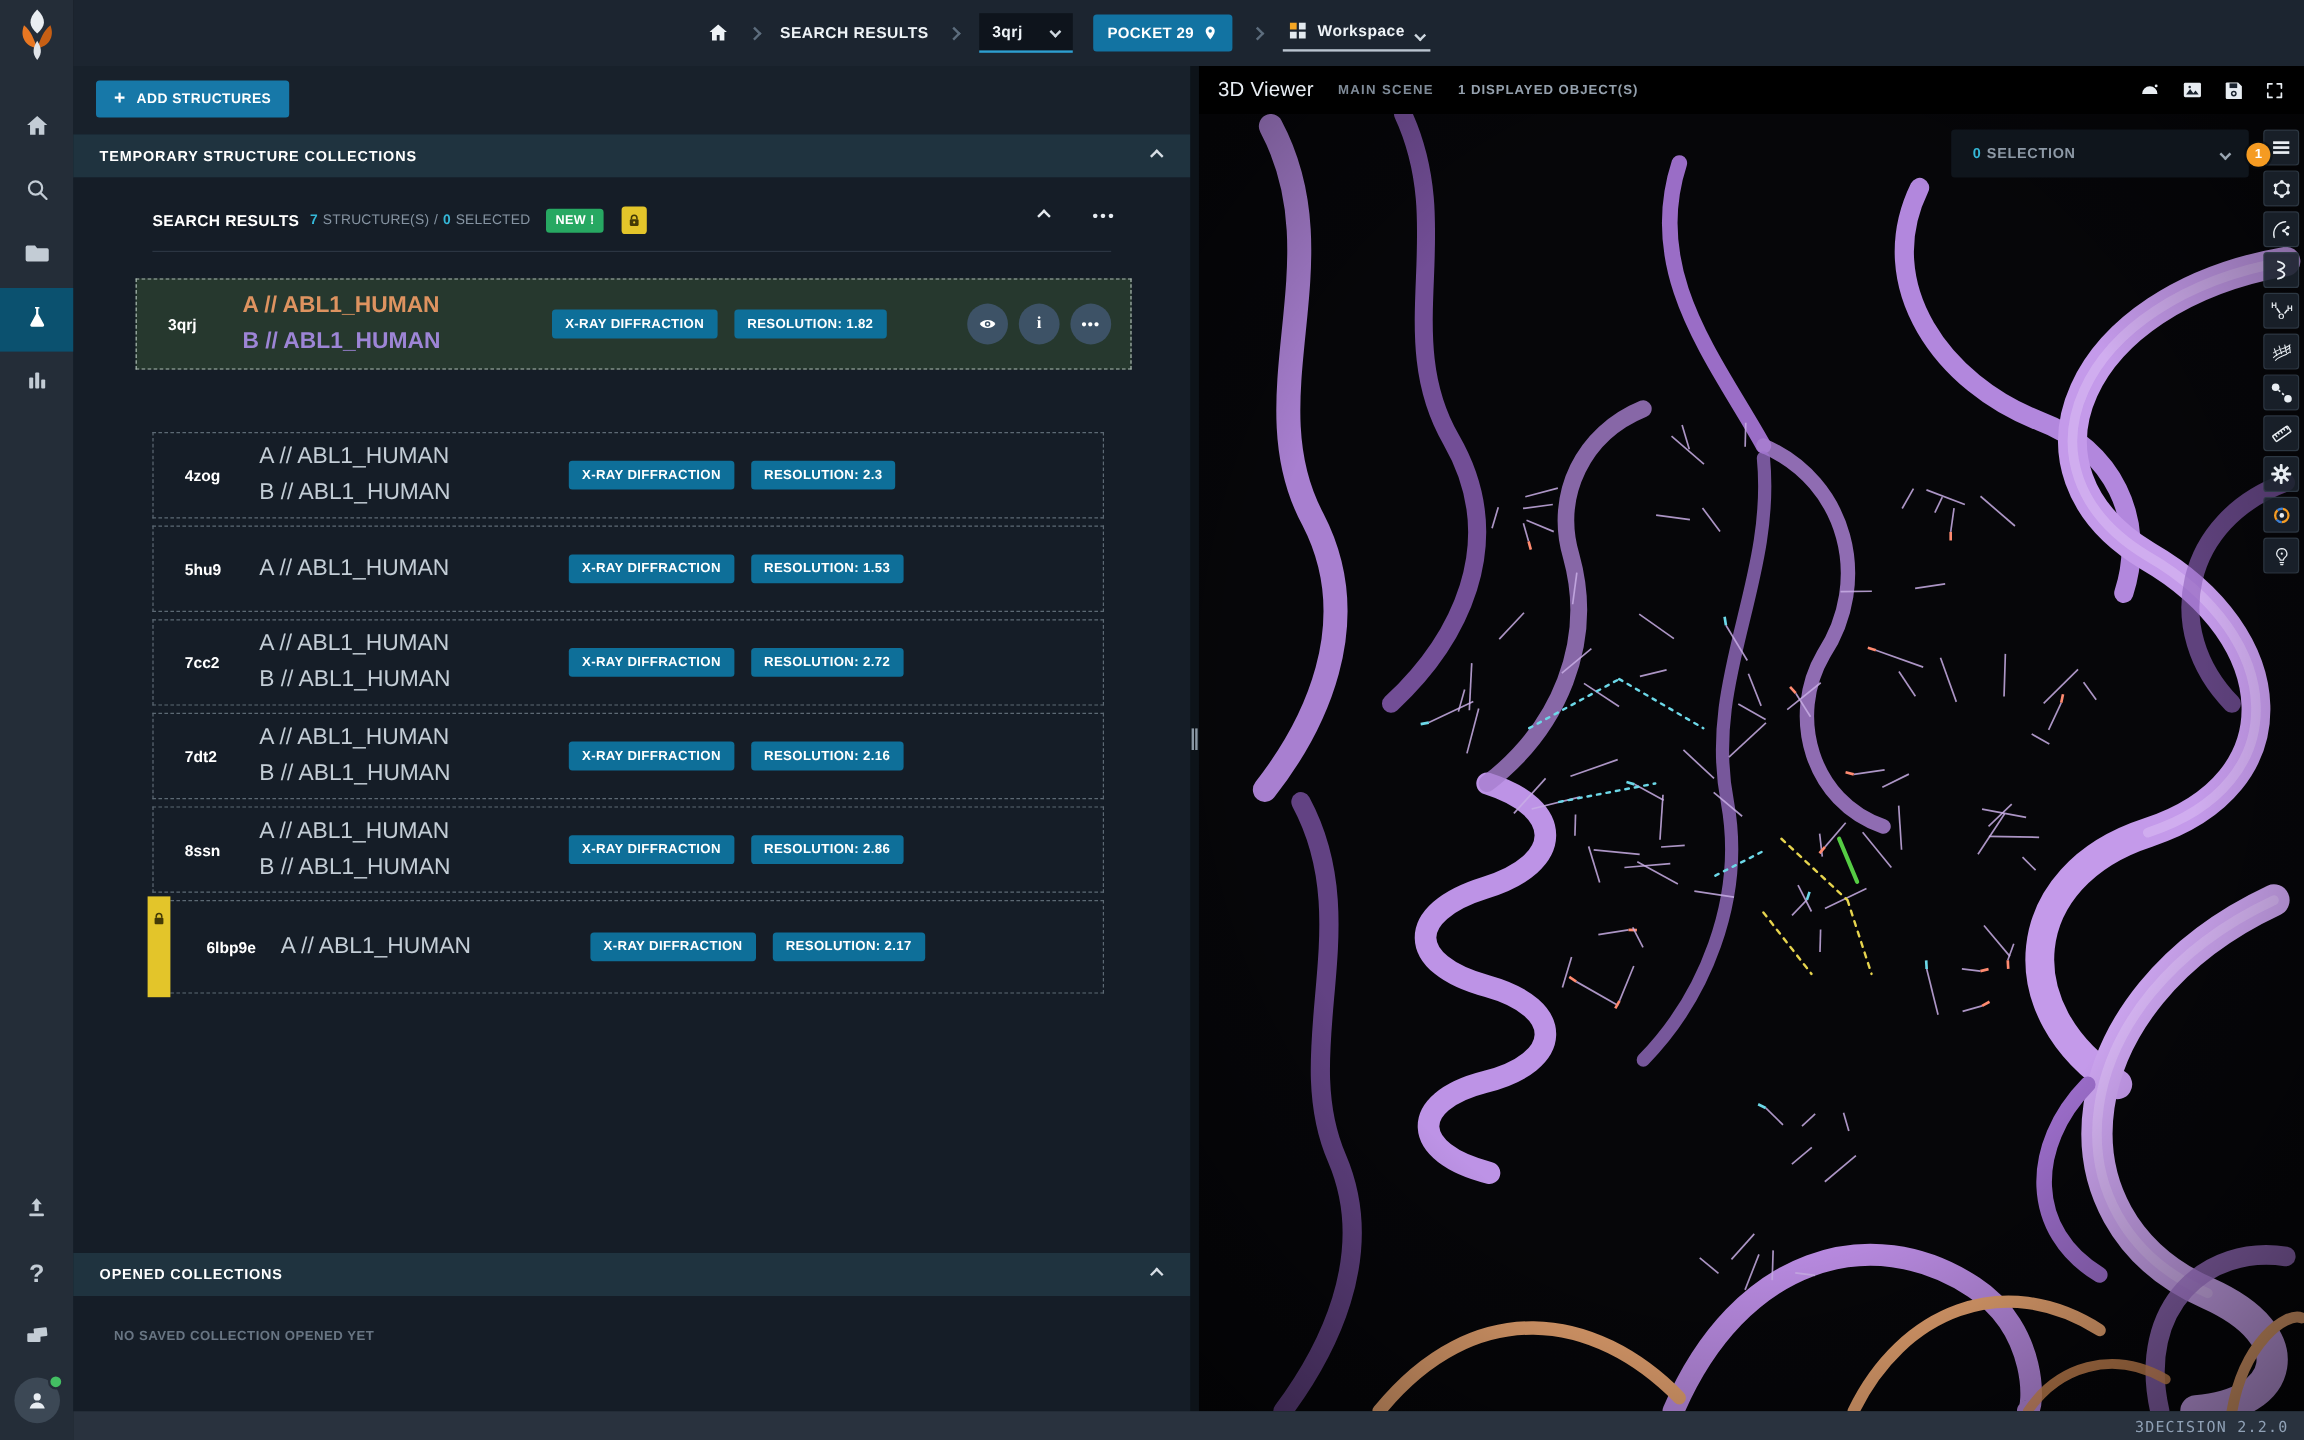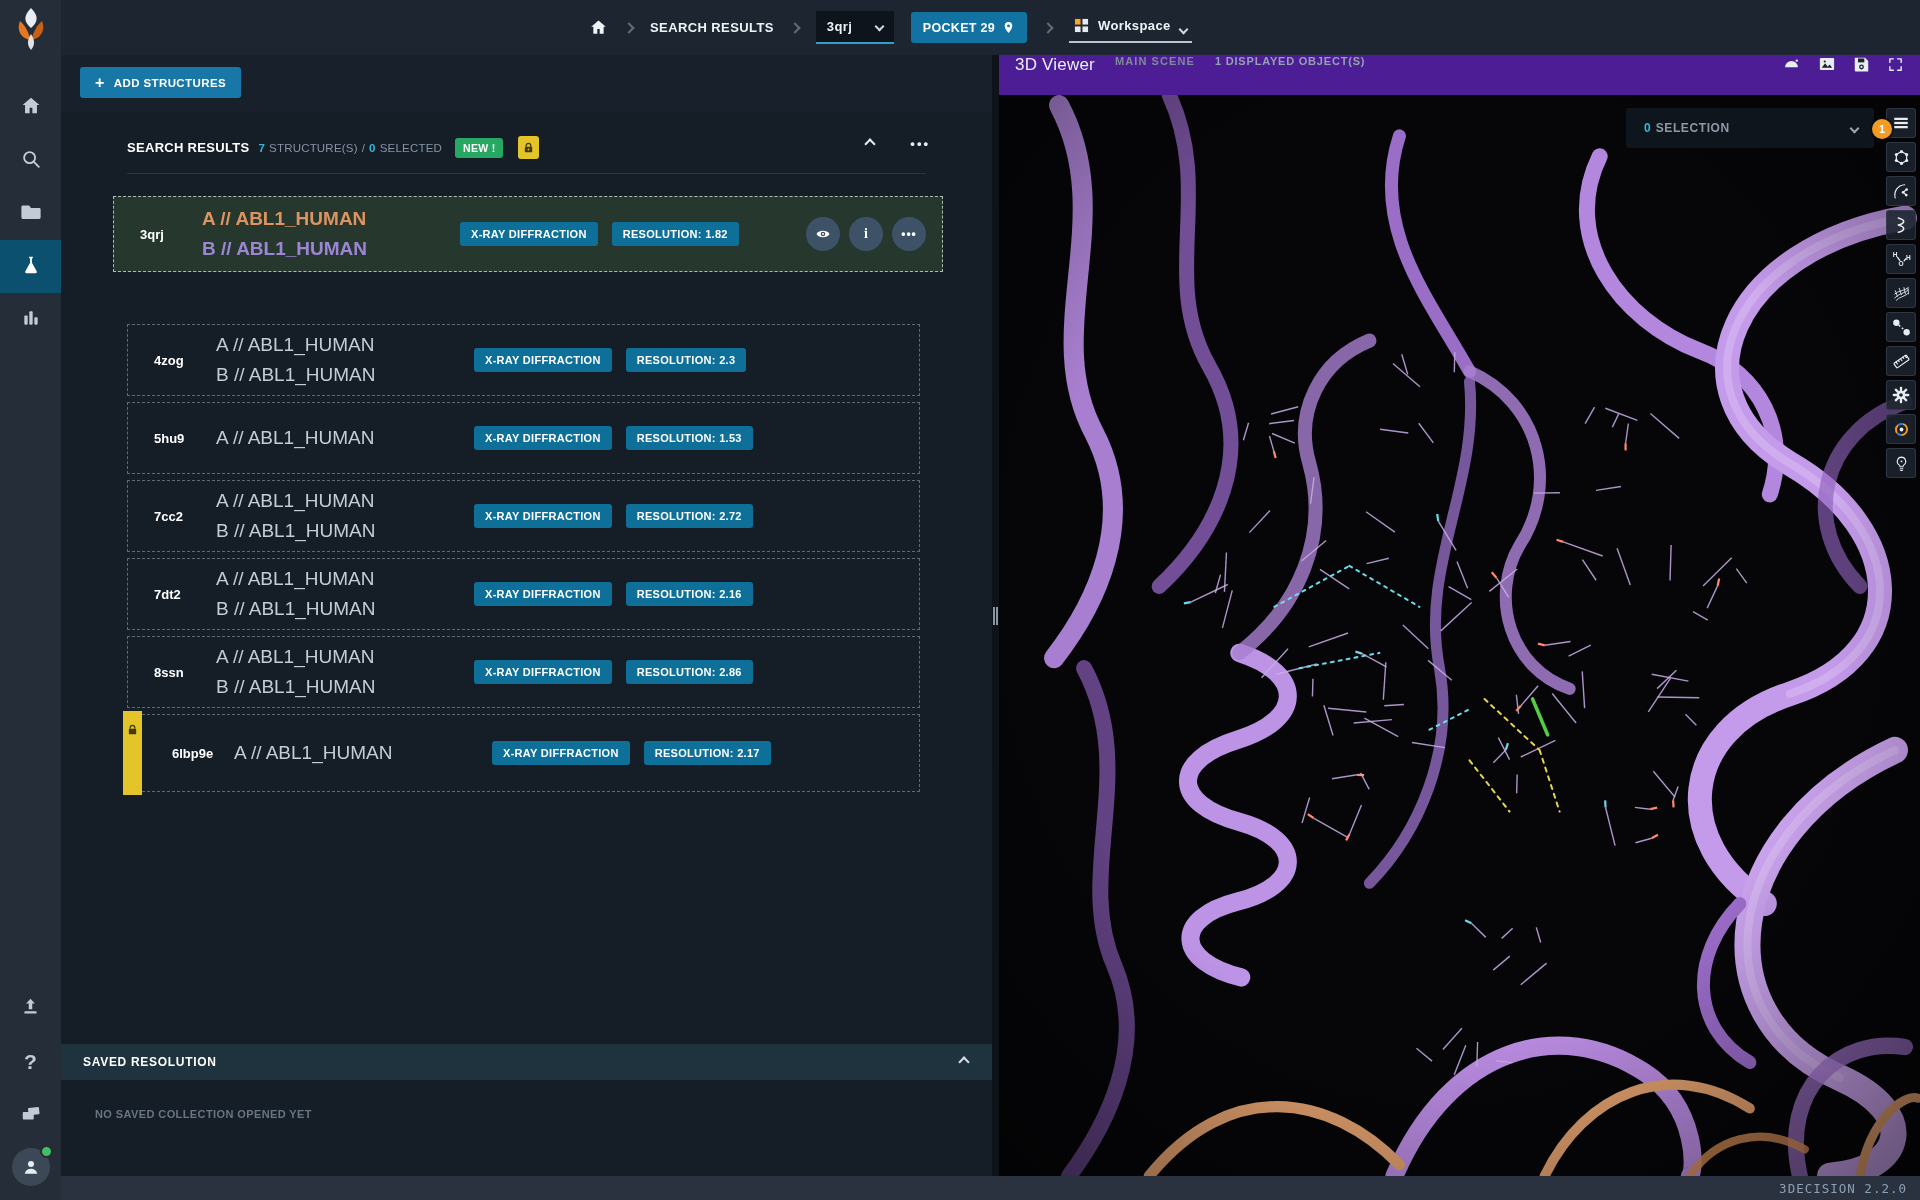--- a/index.html
+++ b/index.html
@@ -95,21 +95,21 @@
   .saved-body{height:96px;flex:none;background:#151d27;padding:24px 0 0 34px}
   .saved-empty{font-size:11px;color:#687583;letter-spacing:.4px;font-weight:600}
 
   
   .splitter{position:absolute;left:992px;top:55px;width:7px;bottom:24px;background:#0d1319;z-index:12;cursor:col-resize}
   .splitter .grip{position:absolute;top:552px;left:1px;width:5px;height:18px;
     border-left:2px solid #8a97a3;border-right:2px solid #8a97a3}
 
   
   .viewer{position:absolute;left:999px;top:55px;right:0;bottom:24px;display:flex;flex-direction:column;z-index:10}
-  .viewer-header{height:40px;flex:none;background:#4c1d95;display:flex;align-items:flex-start;padding:0 16px;gap:20px}
+  .viewer-header{height:40px;flex:none;background:#000000;display:flex;align-items:center;padding:0 16px;gap:20px}
   .v-title{font-size:17px;color:#e9eef4;font-weight:500;letter-spacing:.2px}
   .v-scene{font-size:11px;color:#7e8a97;font-weight:700;letter-spacing:1.1px}
   .v-displayed{font-size:11px;color:#95a1ae;font-weight:700;letter-spacing:.8px}
   .v-icons{margin-left:auto;display:flex;gap:17px;align-items:center;color:#e8edf2}
   .v-icons span{display:flex;cursor:pointer}
   .canvas{flex:1;position:relative;background:#050508;overflow:hidden}
   .canvas svg.scene{position:absolute;inset:0;width:100%;height:100%}
 
   .selection-dd{position:absolute;top:13px;right:46px;width:248px;height:40px;
     background:rgba(16,22,30,.94);border-radius:3px;display:flex;align-items:center;
@@ -256,20 +256,24 @@
   </div>
 
   <div class="left-panel">
     <div class="btn-row">
       <button class="add-btn">
         <span class="plus">+</span>
         <span>ADD STRUCTURES</span>
       </button>
     </div>
 
+    <div class="section-bar">
+      <span>TEMPORARY STRUCTURE COLLECTIONS</span>
+      <span class="chev up"></span>
+    </div>
 
     <div class="collection-body">
       <div class="collection-head">
         <span class="c-title">SEARCH RESULTS</span>
         <span class="c-meta">
           <span class="num">7</span>
           <span>STRUCTURE(S)</span>
           <span>/</span>
           <span class="num">0</span>
           <span>SELECTED</span>
@@ -394,21 +398,21 @@
       <span class="s-badges">
         <span class="badge">X-RAY DIFFRACTION</span>
         <span class="badge">RESOLUTION: 2.17</span>
       </span>
 
     </div>
         </div>
     </div>
 
     <div class="section-bar saved-bar">
-      <span>SAVED RESOLUTION</span>
+      <span>OPENED COLLECTIONS</span>
       <span class="chev up"></span>
     </div>
     <div class="saved-body">
       <span class="saved-empty">NO SAVED COLLECTION OPENED YET</span>
     </div>
   </div>
 
   <div class="splitter">
     <span class="grip"></span>
   </div>

